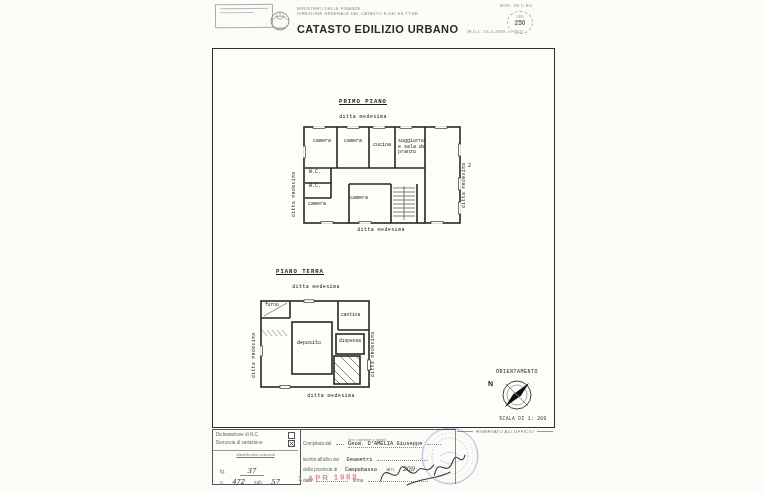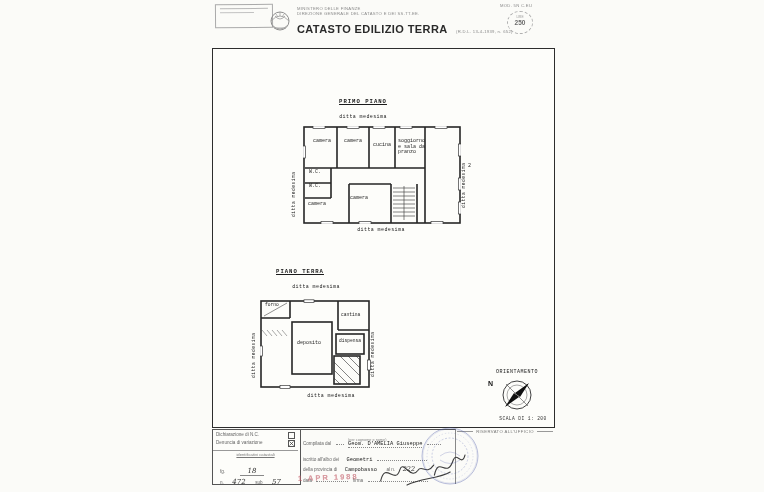--- a/index.html
+++ b/index.html
@@ -44,21 +44,21 @@
     <path d="M5,13 q9,-10 18,0 M6,17 q8,8 16,0 M9,8 q5,6 10,0 M8,20 h12" fill="none" stroke="#9a9a9a" stroke-width=".8"></path>
     <path d="M14,4 v4 M10,6 l2,3 M18,6 l-2,3" stroke="#9a9a9a" stroke-width=".7"></path>
   </svg>
 
   <div class="abs p4" style="left:297px;top:6px;">
     <div>MINISTERO DELLE FINANZE</div>
     <div>DIREZIONE GENERALE DEL CATASTO E DEI SS.TT.EE.</div>
   </div>
 
   <div class="abs" style="left:297px;top:19px;white-space:nowrap;">
-    <span class="title">CATASTO EDILIZIO TERRA</span>
+    <span class="title">CATASTO EDILIZIO URBANO</span>
     <span class="p4" style="margin-left:4px;">(R.D.L. 13-4-1939, n. 652)</span>
   </div>
 
   <div class="abs p4" style="left:500px;top:3px;">MOD. 5N C.EU</div>
   <div class="abs" style="left:507px;top:11px;width:24px;height:21px;border:1px dashed #b0b0b0;border-radius:50%;text-align:center;">
     <div style="font-size:3.2px;color:#999;margin-top:3px;">LIRE</div>
     <div style="font-size:6.5px;font-weight:bold;color:#6b6b6b;line-height:7px;">250</div>
   </div>
 
   <div class="abs" style="left:214px;top:38px;width:340px;white-space:nowrap;">
@@ -178,25 +178,25 @@
   <div class="abs p45" style="left:216px;top:440px;width:66px;">Denuncia di variazione</div>
   <span class="abs chk" style="left:288px;top:440px;">
     <svg width="5" height="5" viewBox="0 0 5 5">
       <path d="M.5,.5 L4.5,4.5 M4.5,.5 L.5,4.5" stroke="#333" stroke-width=".7"></path>
     </svg>
   </span>
   <div class="abs rule" style="left:213px;top:450px;width:85px;"></div>
   <div class="abs ctr" style="left:212px;top:452px;width:87px;font-size:4.2px;color:#777;text-decoration:underline;">identificativi catastali</div>
   <div class="abs" style="left:220px;top:459px;white-space:nowrap;">
     <span class="p45">fg.</span>
-    <span class="hand" style="font-size:7px;margin-left:10px;border-bottom:.8px solid #888;padding:0 8px;">18</span>
+    <span class="hand" style="font-size:7px;margin-left:10px;border-bottom:.8px solid #888;padding:0 8px;">37</span>
   </div>
   <div class="abs" style="left:220px;top:470px;white-space:nowrap;">
     <span class="p45">n.</span>
-    <span class="hand" style="font-size:7px;margin-left:4px;">472</span>
+    <span class="hand" style="font-size:7px;margin-left:4px;font-family:Liberation Mono, monospace;">472</span>
     <span class="p45" style="margin-left:5px;">sub</span>
     <span class="hand" style="font-size:7px;margin-left:5px;">57</span>
   </div>
 
   <div class="abs" style="left:299px;top:429px;width:156px;height:54px;border-top:1px solid #555;border-right:1px solid #888;"></div>
   <div class="abs" style="left:303px;top:431px;white-space:nowrap;">
     <span class="p45">Compilata dal</span>
     <span class="dots" style="width:8px;"></span>
     <span class="typed" style="font-size:5.4px;border-bottom:1px dotted #888;">Geom. D'AMELIA Giuseppe</span>
     <span class="dots" style="width:14px;"></span>
@@ -204,21 +204,21 @@
   <div class="abs" style="left:348px;top:438px;font-size:3.8px;color:#888;">(per cognome e nome)</div>
   <div class="abs" style="left:303px;top:447px;white-space:nowrap;">
     <span class="p45">iscritto all'albo dei</span>
     <span class="typed" style="font-size:5.4px;margin-left:3px;">Geometri</span>
     <span class="dots" style="width:50px;"></span>
   </div>
   <div class="abs" style="left:303px;top:457px;white-space:nowrap;">
     <span class="p45">della provincia di</span>
     <span class="typed" style="font-size:5.4px;margin-left:3px;">Campobasso</span>
     <span class="p45" style="margin-left:5px;">al n.</span>
-    <span class="hand" style="font-size:6.5px;margin-left:3px;">222</span>
+    <span class="hand" style="font-size:6.5px;margin-left:3px;">209</span>
   </div>
   <div class="abs" style="left:303px;top:468px;white-space:nowrap;">
     <span class="p45">data</span>
     <span class="dots" style="width:32px;"></span>
     <span class="p45">firma</span>
     <span class="dots" style="width:60px;"></span>
   </div>
 
   <svg class="abs" style="left:376px;top:450px;transform:rotate(-4deg);" width="92" height="40" viewBox="0 0 92 40">
     <path d="M4,28 C10,8 18,34 24,18 C28,8 34,30 42,20 C46,14 50,26 58,16 M58,26 C64,6 70,32 78,12 C82,4 86,20 90,8 M30,34 C44,28 62,30 74,24" stroke="#3c3c3c" fill="none" stroke-width="1.1" stroke-linecap="round"></path>

